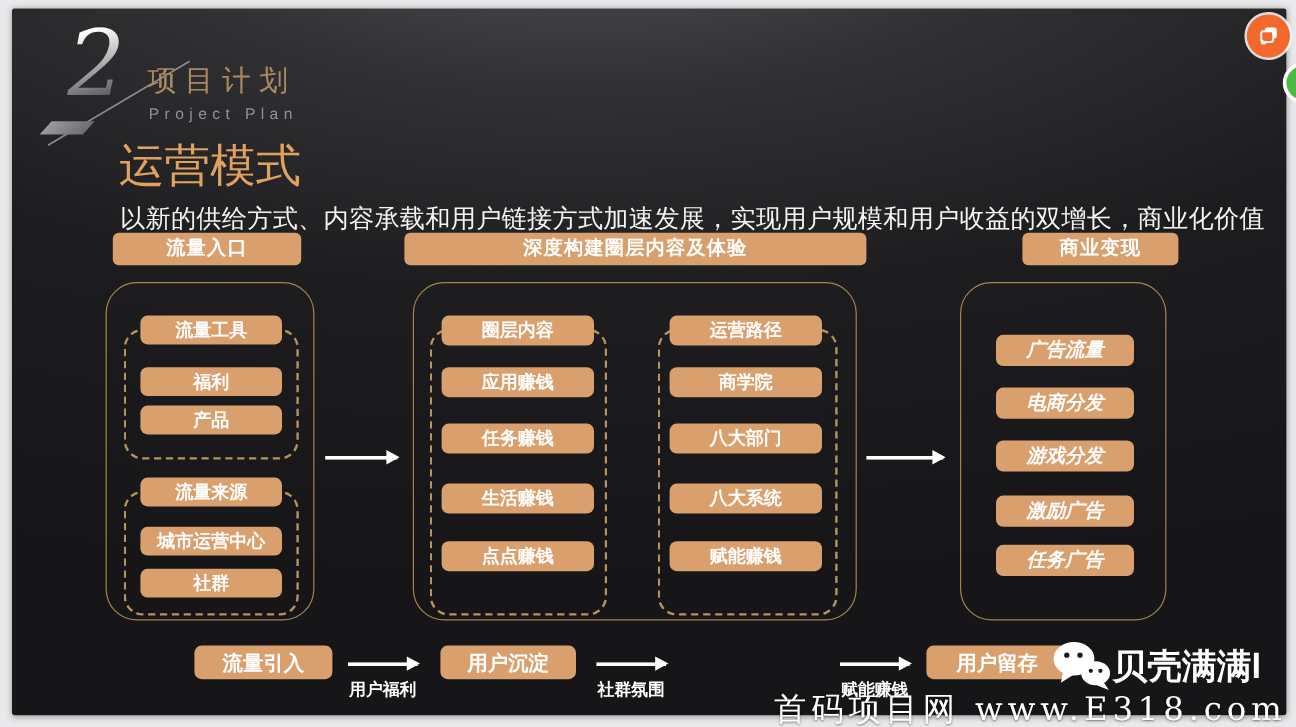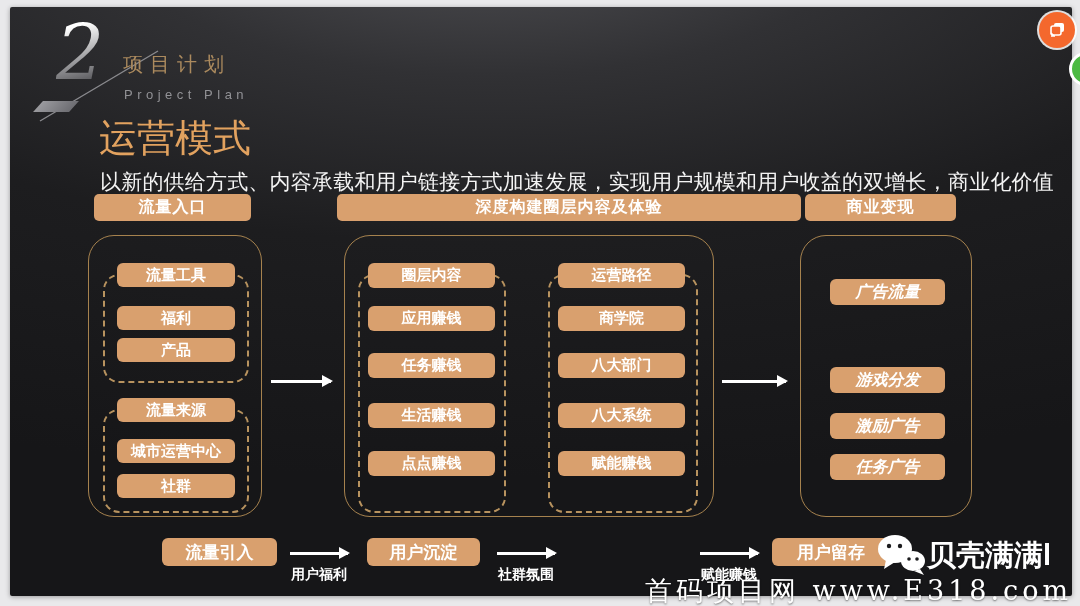--- a/index.html
+++ b/index.html
@@ -12,33 +12,33 @@
     background:radial-gradient(130% 95% at 45% -15%, #525256 0%, #313134 28%, #1d1d1f 58%, #161618 100%);
     border-radius:2px; box-shadow:0 1px 5px rgba(0,0,0,.35); }
 
   
   .chapter-num { position:absolute; left:46px; top:8px; font-family:"DejaVu Serif",serif; font-style:italic;
     font-size:76px; line-height:1; background:linear-gradient(165deg,#ffffff 18%,#bdbdbf 45%,#59595d 85%);
     -webkit-background-clip:text; background-clip:text; color:transparent; }
   .chapter-line { position:absolute; left:26px; top:30px; }
   .chapter-para { position:absolute; left:28px; top:94px; width:36px; height:11px;
     background:linear-gradient(90deg,#9a9a9e,#6d6d72); transform:skewX(-42deg); }
-  .chapter-title { position:absolute; left:113px; top:44px; font-size:20px; letter-spacing:7px; color:#ab8a5e; }
+  .chapter-title { position:absolute; left:113px; top:44px; font-size:24px; letter-spacing:7px; color:#ab8a5e; }
   .chapter-sub { position:absolute; left:114px; top:80px; font-size:13px; letter-spacing:4.5px; color:#929296; }
 
   .heading { position:absolute; left:89px; top:106px; font-size:38px; font-weight:normal; color:#e2a25f; }
   .desc { position:absolute; left:90px; top:161px; font-size:21px; color:#f4f4f4; letter-spacing:.2px; }
 
   
   .chip { position:absolute; background:#d9a06e; color:#fff; font-weight:bold;
     display:flex; align-items:center; justify-content:center; }
   .hdr { height:27px; border-radius:5px; font-size:16px; letter-spacing:1px; }
   #hdr-left { left:84px; top:187px; width:157px; }
-  #hdr-mid { left:327px; top:187px; width:464px; }
-  #hdr-right { left:795px; top:187px; width:151px; }
+  #hdr-mid { left:327px; top:187px; width:385px; }
+  #hdr-right { left:842px; top:187px; width:130px; }
 
   
   .panel { position:absolute; top:228px; height:282px; border:1px solid #a6824e; border-radius:26px; }
   #panel-left { left:78px; width:174px;padding-left:48px; }
   #panel-mid { left:334px; width:370px; }
   #panel-right { left:790px; width:172px; }
   .dash { position:absolute; border:2px dashed #b8935f; border-radius:16px; }
   #pl-g1 { left:14px; top:38px; width:146px; height:109px; }
   #pl-g2 { left:14px; top:173px; width:146px; height:104px; }
   #pm-ga { left:13px; top:38px; width:148px; height:239px; }
@@ -122,20 +122,21 @@
       <div class="chip node colA pm-r5">点点赚钱</div>
       <div class="chip node colB pm-r1">运营路径</div>
       <div class="chip node colB pm-r2">商学院</div>
       <div class="chip node colB pm-r3">八大部门</div>
       <div class="chip node colB pm-r4">八大系统</div>
       <div class="chip node colB pm-r5">赋能赚钱</div>
     </div>
 
     <div class="panel" id="panel-right">
       <div class="chip node pr-r1">广告流量</div>
+      <div class="chip node pr-r2">电商分发</div>
       <div class="chip node pr-r3">游戏分发</div>
       <div class="chip node pr-r5">任务广告</div>
       <div class="chip node pr-r4">激励广告</div>
     </div>
 
     <div class="harrow" id="arrow-lm"></div>
     <div class="harrow" id="arrow-mr"></div>
 
     <div class="chip stage" id="st1">流量引入</div>
     <div class="chip stage" id="st2">用户沉淀</div>

